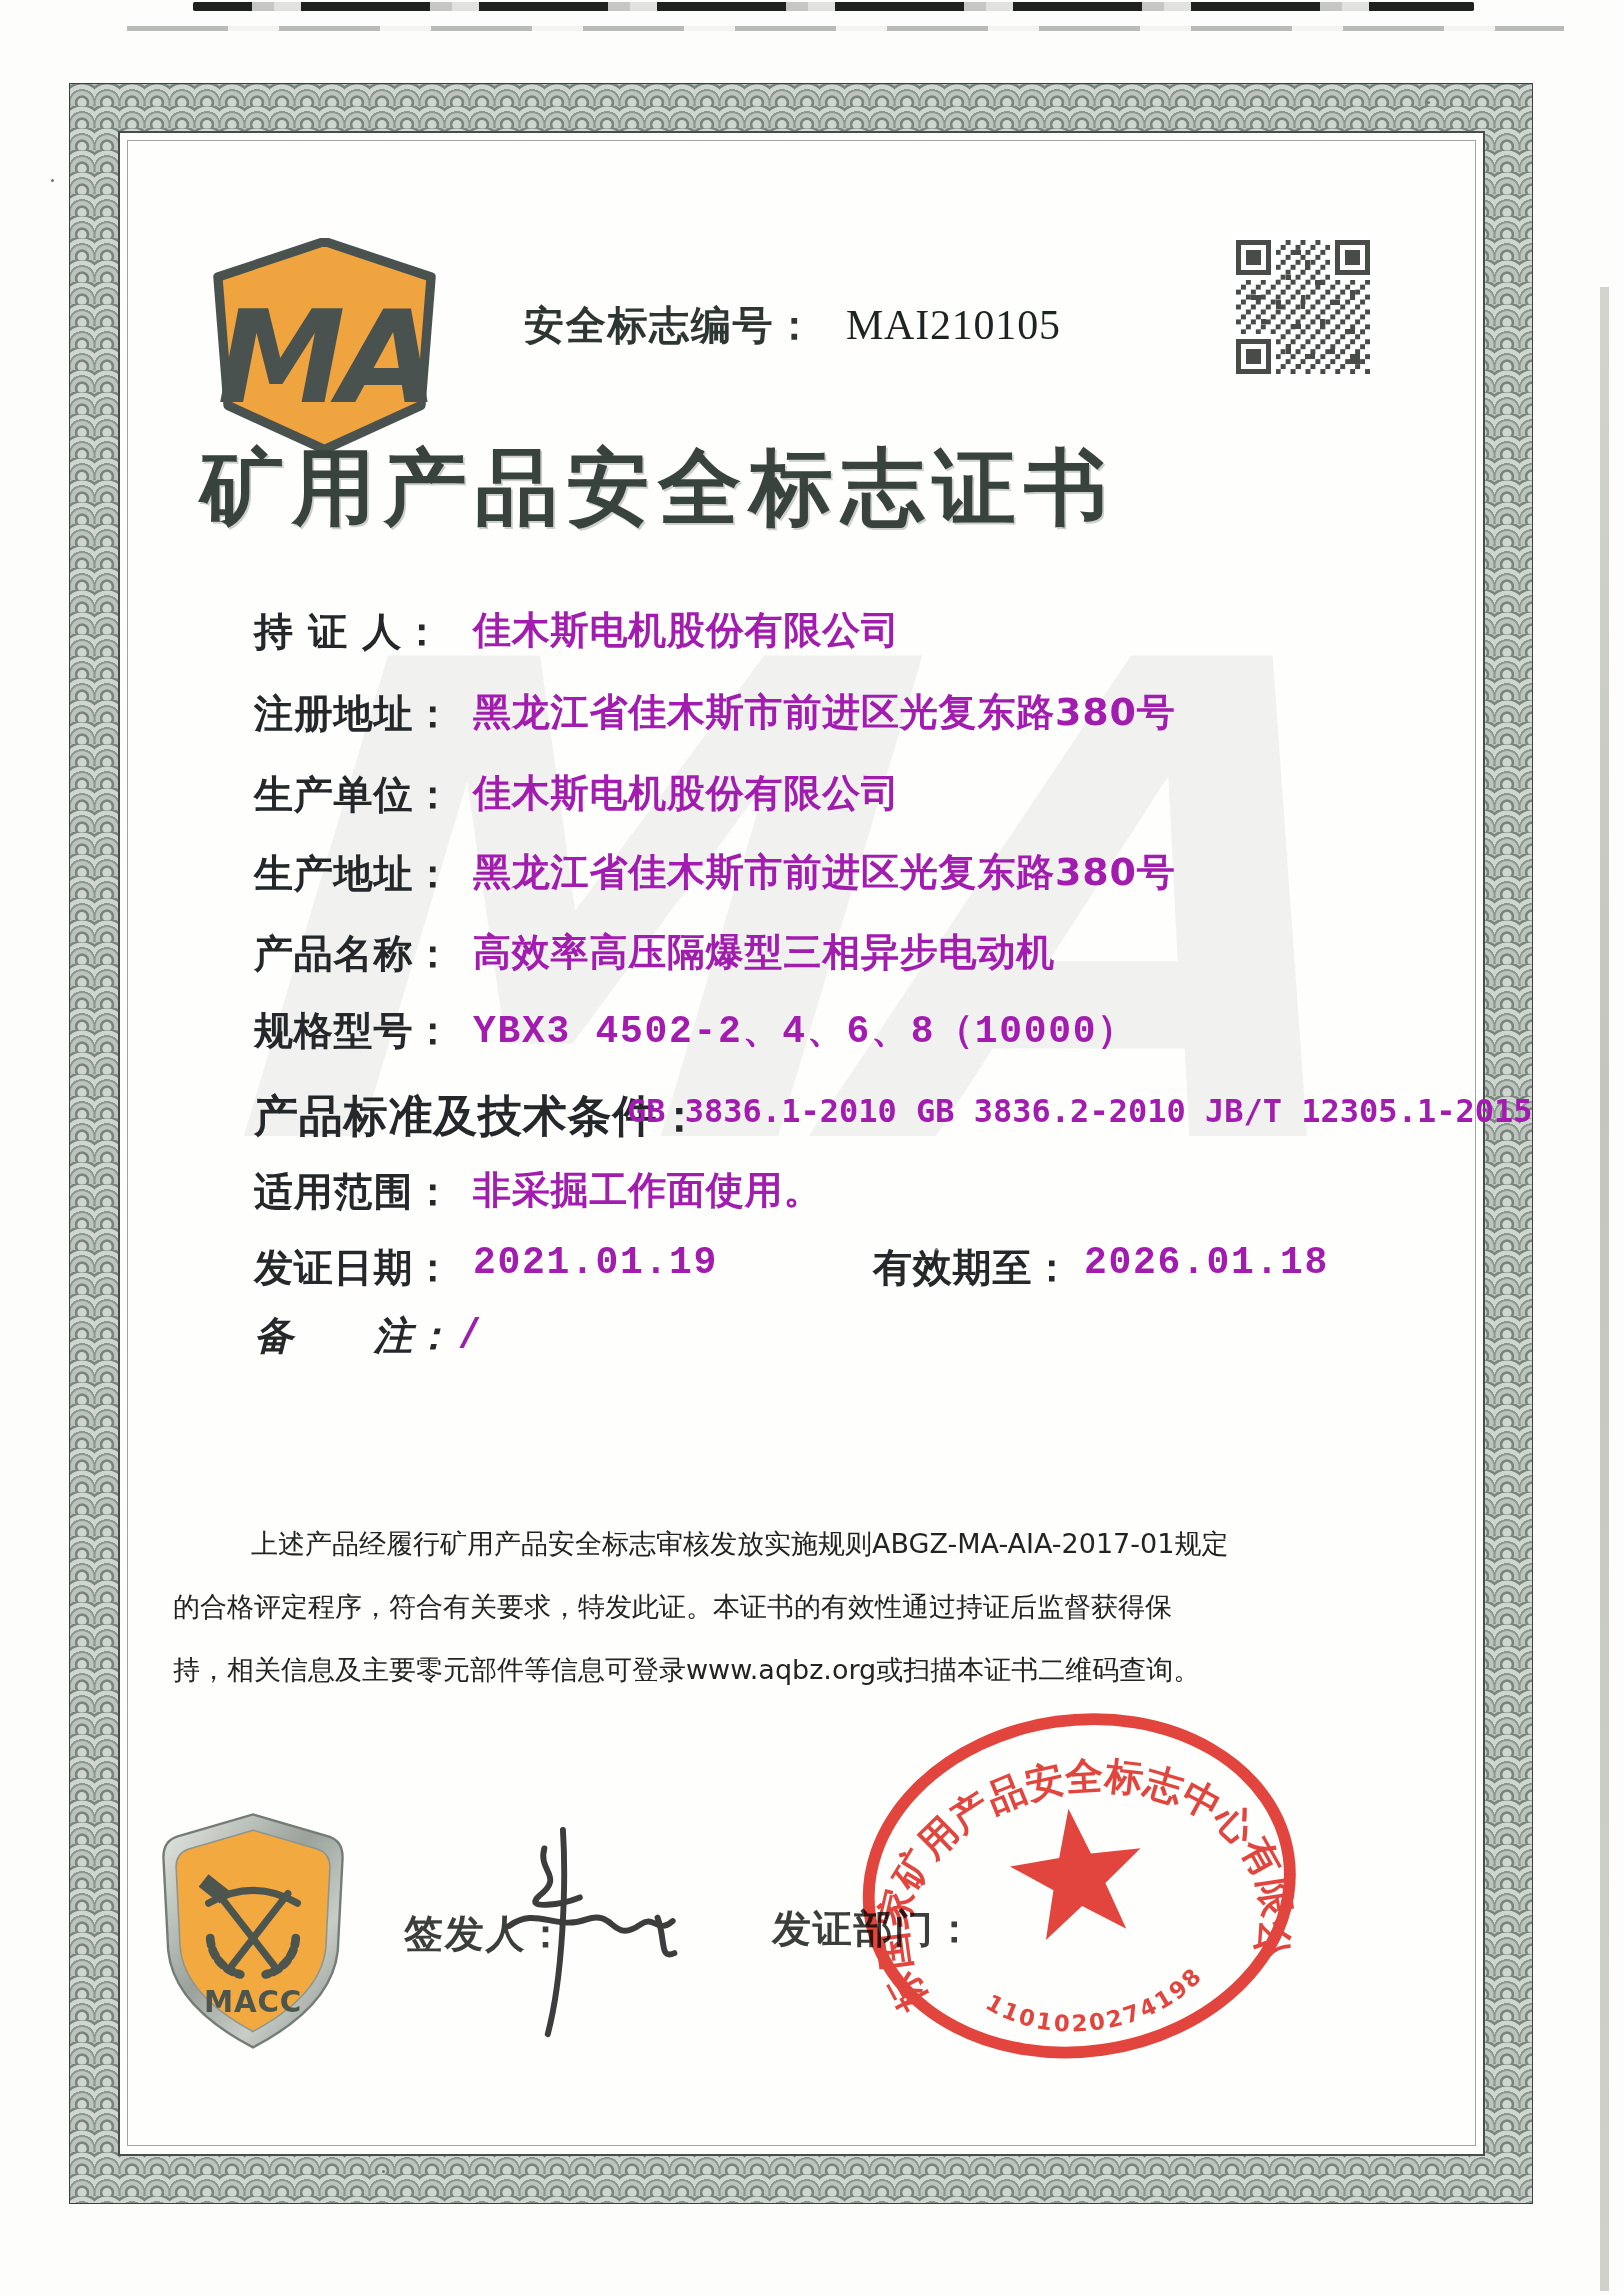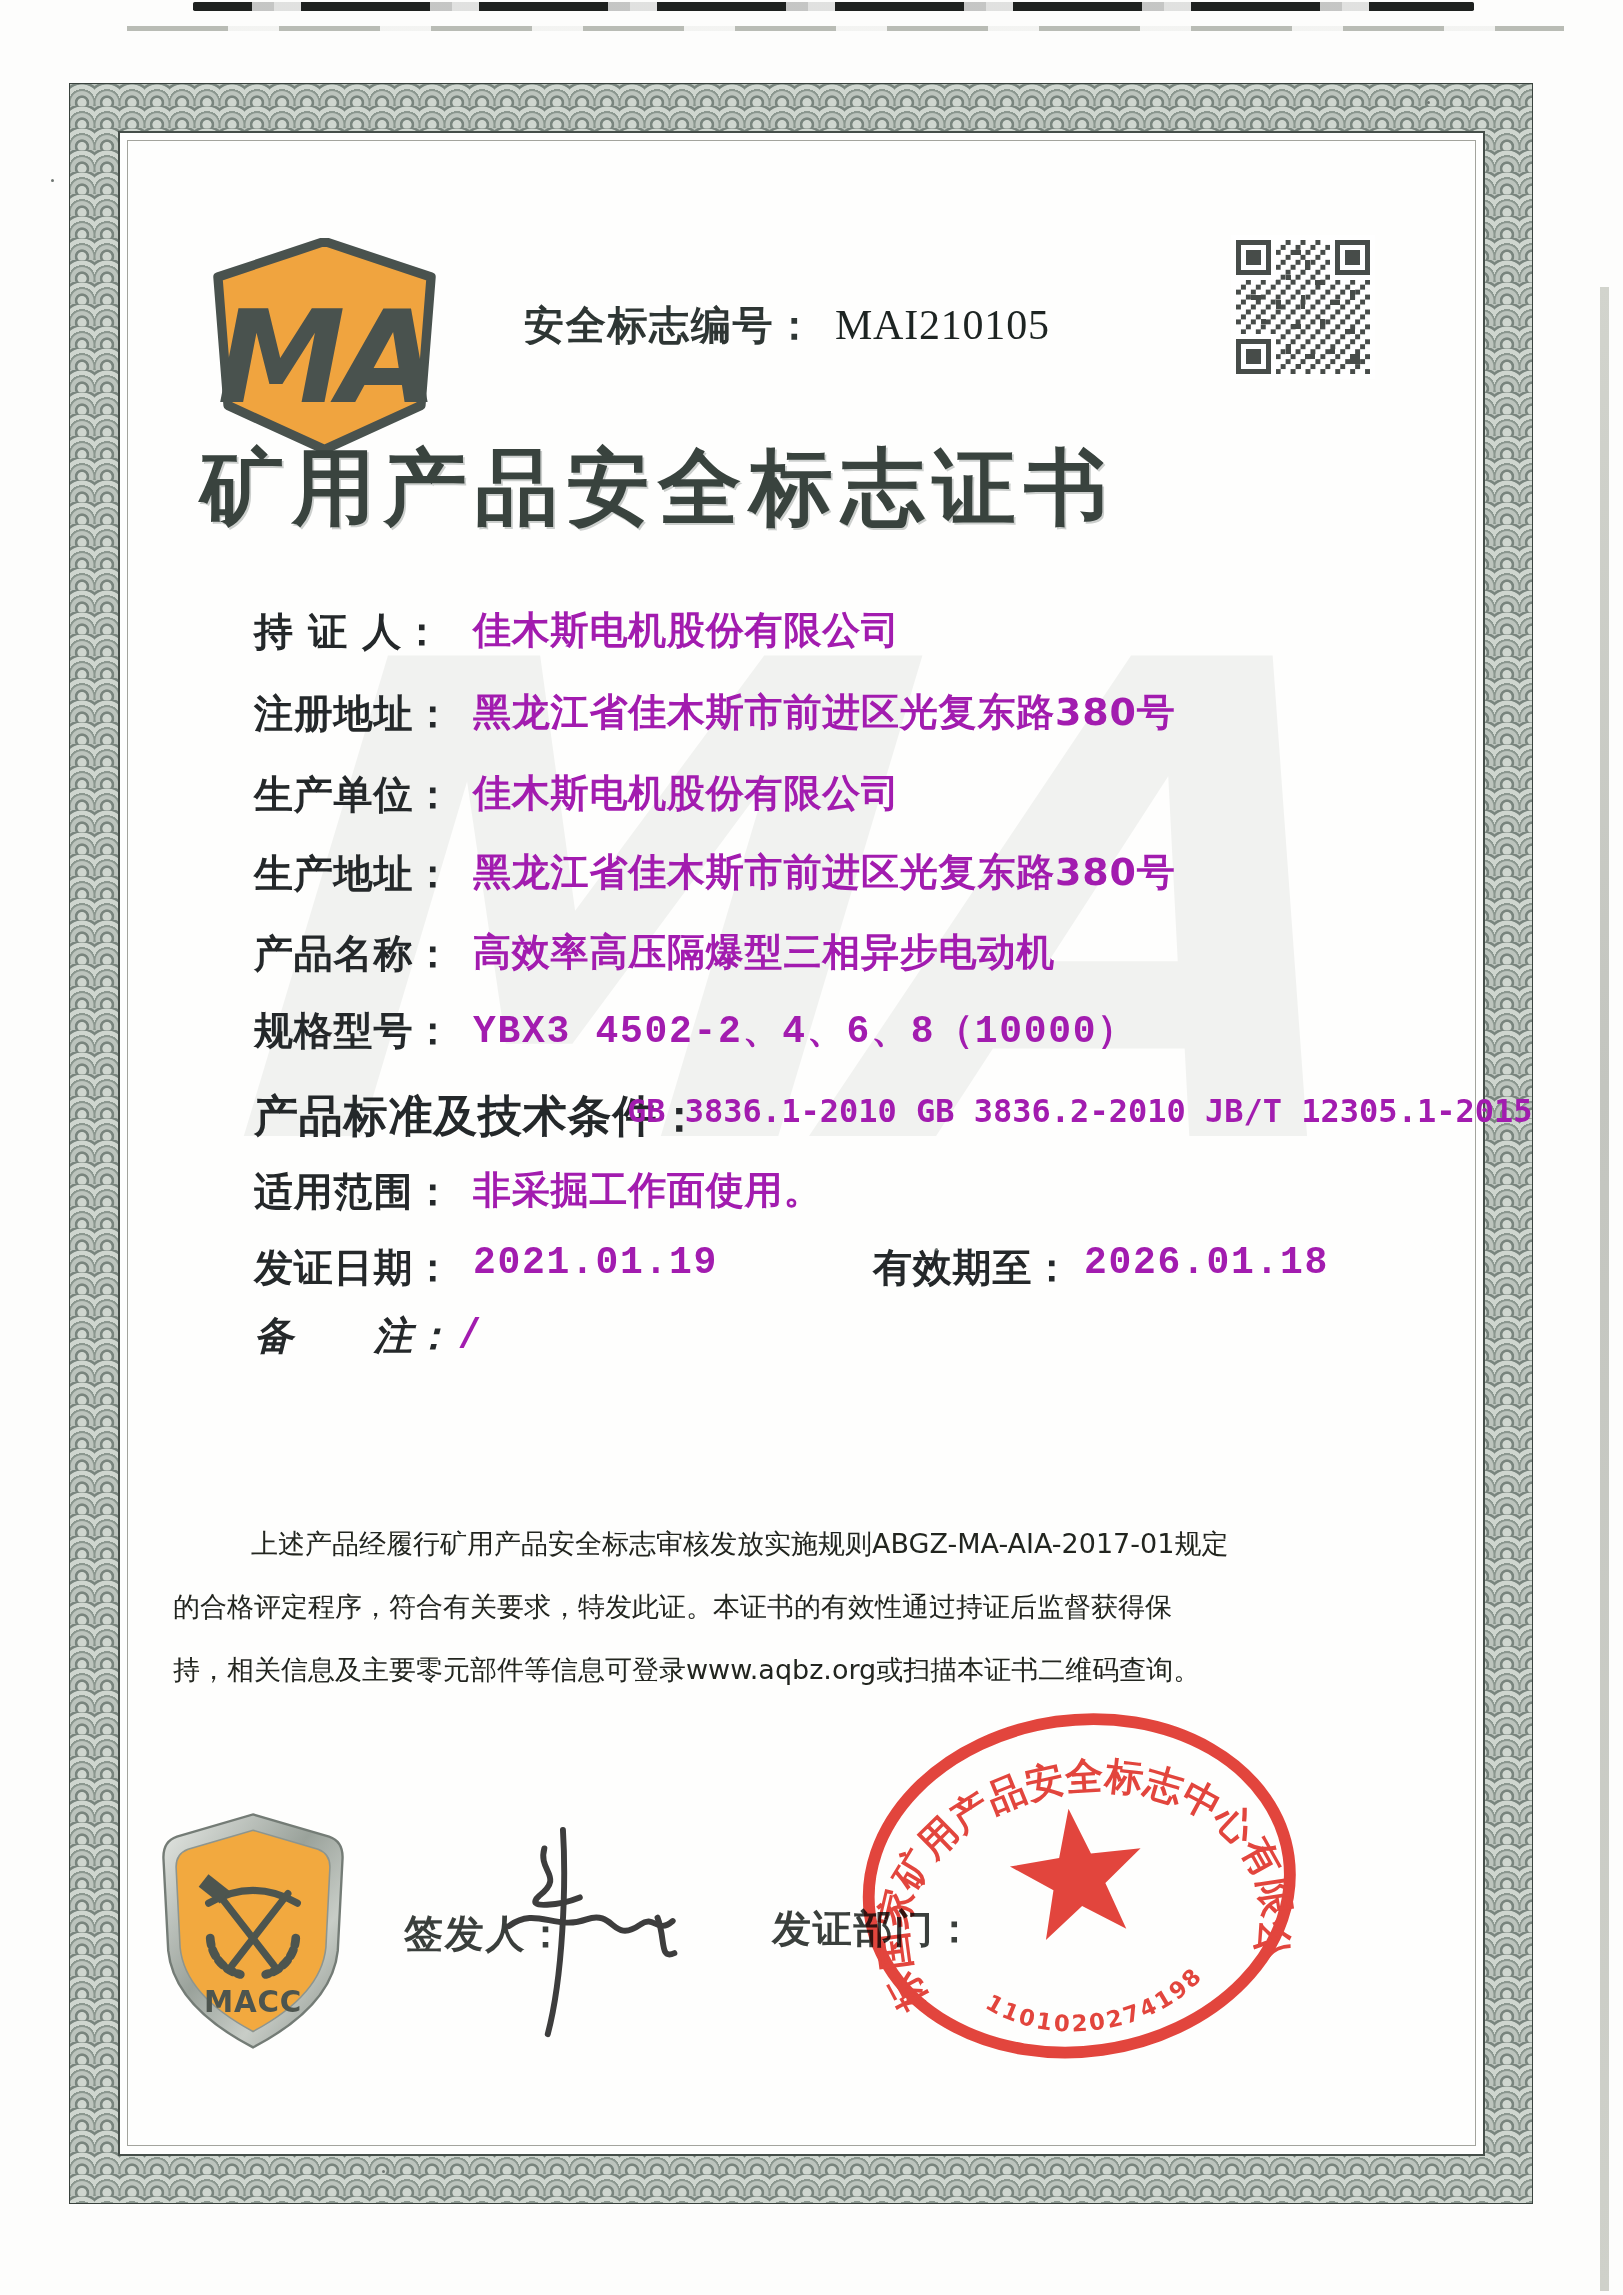--- a/index.html
+++ b/index.html
@@ -30,21 +30,21 @@
   .hairline{position:absolute;left:127px;top:140px;width:1349px;height:2006px;box-sizing:border-box;
     border:0.8px solid #a3a49d;z-index:3;}
 
   .wm{position:absolute;left:254px;top:524px;z-index:4;font-style:italic;font-weight:bold;
     font-size:659px;letter-spacing:-34px;color:rgba(126,136,130,0.10);transform:skewX(-6deg);user-select:none;}
 
   .c{position:absolute;z-index:5;}
 
   
   .ma-logo{left:201px;top:238px;width:247px;height:215px;}
-  .num-row{left:524px;top:298px;display:flex;align-items:baseline;gap:19px;}
+  .num-row{left:524px;top:298px;display:flex;align-items:baseline;gap:30px;}
   .num-label{font-size:40px;font-weight:bold;color:#2e3634;letter-spacing:1.7px;}
   .num-value{font-family:"Liberation Serif","DejaVu Serif",serif;font-size:42px;color:#1d2422;letter-spacing:0.8px;}
   .qr{left:1231px;top:235px;width:144px;height:144px;}
 
   .title{left:118px;top:433px;width:1080px;text-align:center;font-size:83px;font-weight:bold;
     color:#39433e;letter-spacing:8.5px;text-shadow:1.7px 1.7px 0 rgba(57,67,62,.25);}
 
   
   .flabel{position:absolute;left:254px;font-size:39px;font-weight:bold;color:#24282a;letter-spacing:0.8px;white-space:nowrap;z-index:5;}
   .fvalue{position:absolute;left:473px;font-size:38px;font-weight:600;color:#a21caf;letter-spacing:0.8px;white-space:nowrap;z-index:5;}

